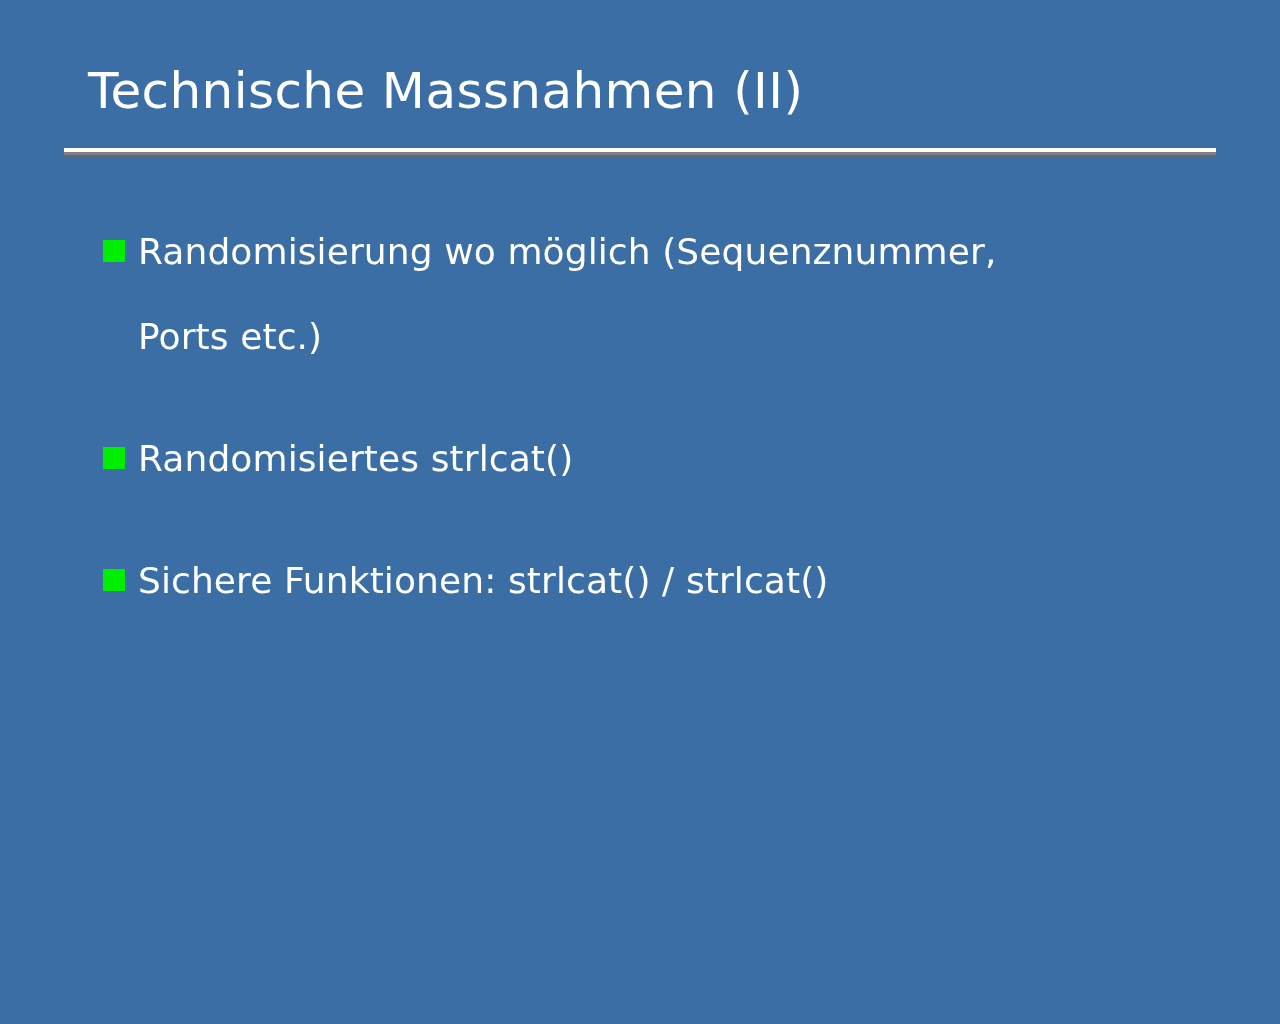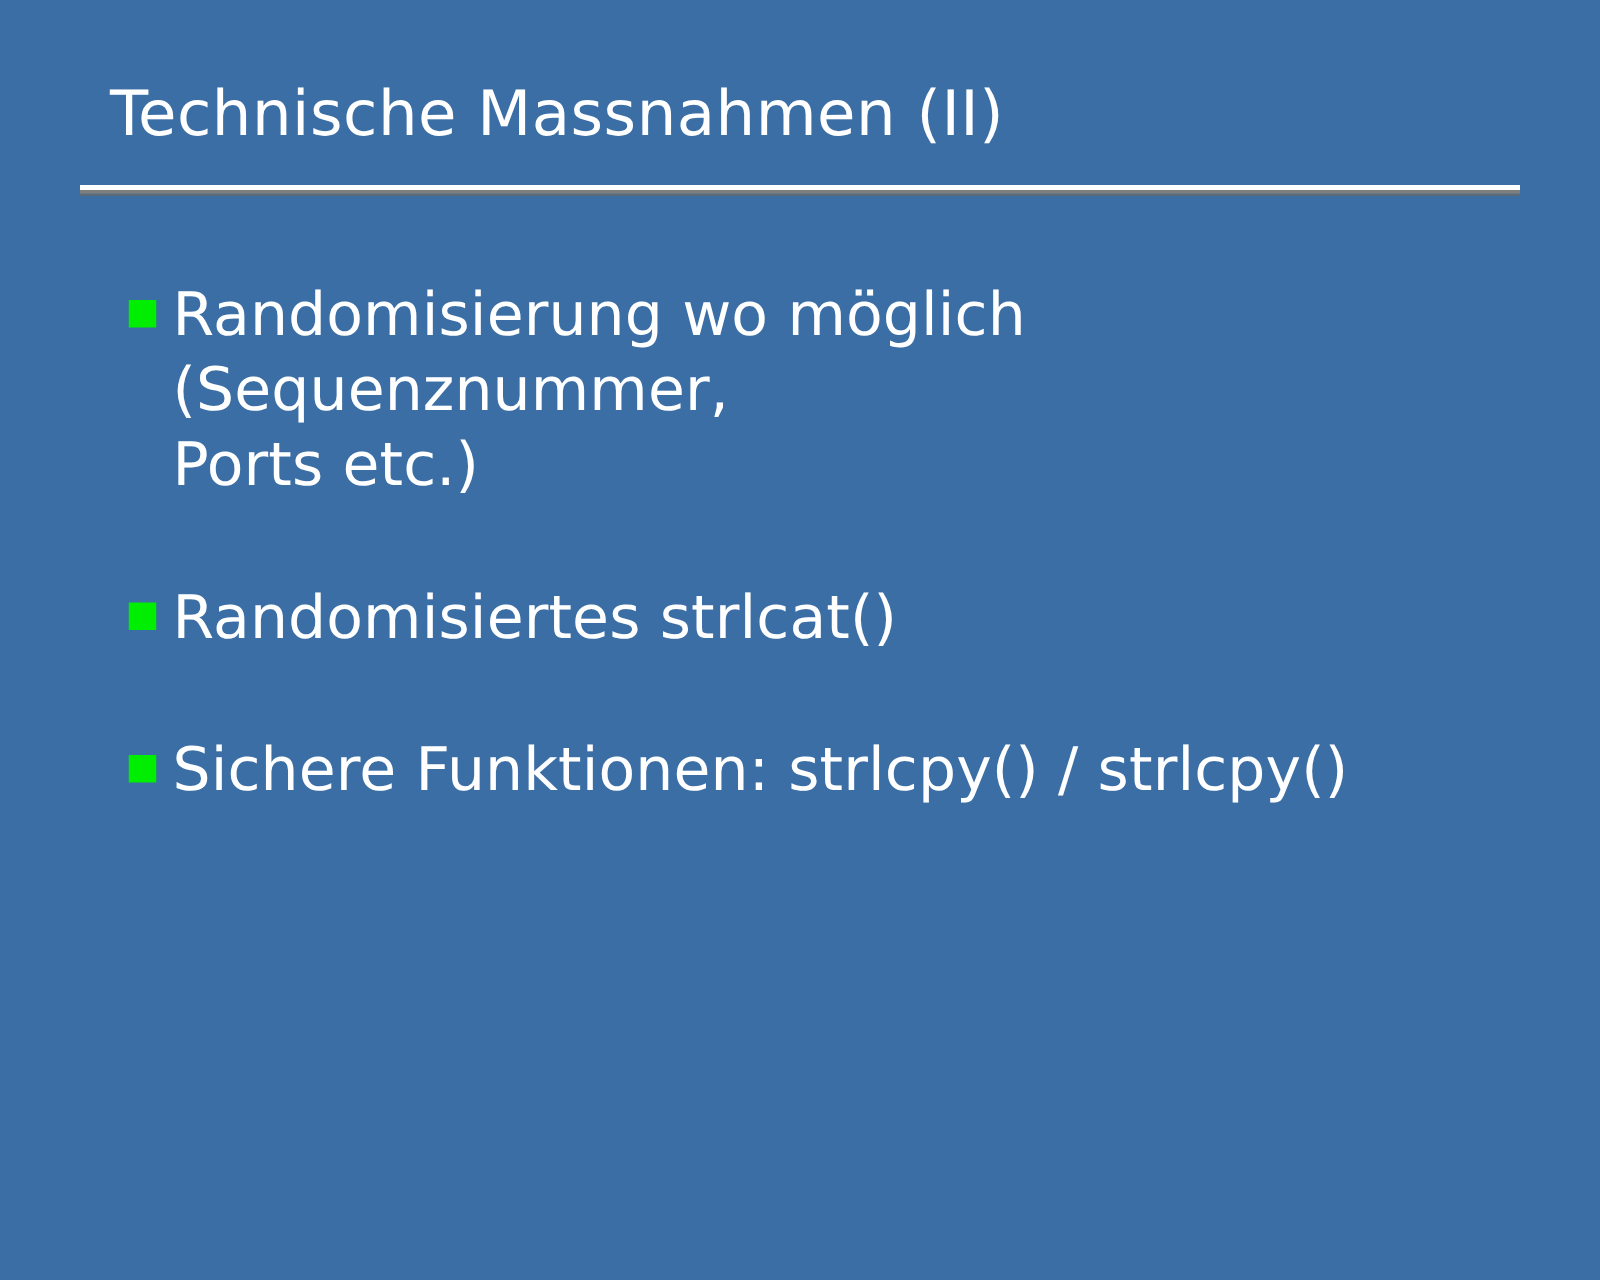--- a/index.html
+++ b/index.html
@@ -70,21 +70,21 @@
     top: 222px;
     width: 1100px;
   }
 
   .bullet-item {
     position: relative;
     padding-left: 35px;
     margin-bottom: 62px;
     color: #ffffff;
     font-family: "DejaVu Sans", sans-serif;
-    font-size: 48px;
+    font-size: 36px;
     line-height: 60px;
     letter-spacing: 0.1px;
   }
   .bullet-item:last-child {
     margin-bottom: 0;
   }
 
   .bullet-marker {
     position: absolute;
     left: 0;
@@ -92,20 +92,21 @@
     width: 22px;
     height: 22px;
     background: #00ee00;
   }
 
   .bullet-text {
     display: block;
   }
   .bullet-text .line-2 {
     display: block;
+    margin-top: 25px;
   }
 </style>
 </head>
 <body>
 
 <div class="slide">
 
   <div class="title-block">
     <h1 class="slide-title">Technische Massnahmen (II)</h1>
   </div>
@@ -130,18 +131,18 @@
     <div class="bullet-item">
       <span class="bullet-marker"></span>
       <span class="bullet-text">
         <span>Randomisiertes strlcat()</span>
       </span>
     </div>
 
     <div class="bullet-item">
       <span class="bullet-marker"></span>
       <span class="bullet-text">
-        <span>Sichere Funktionen: strlcpy() / strlcpy()</span>
+        <span>Sichere Funktionen: strlcat() / strlcat()</span>
       </span>
     </div>
 
   </div>
 </div>
 
 </body></html>

